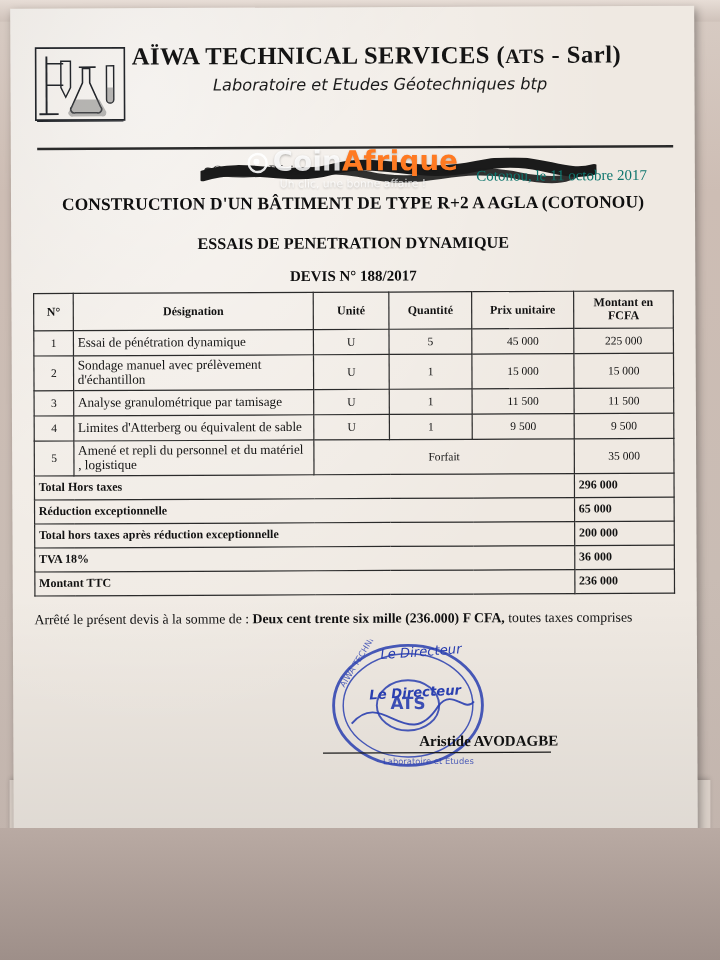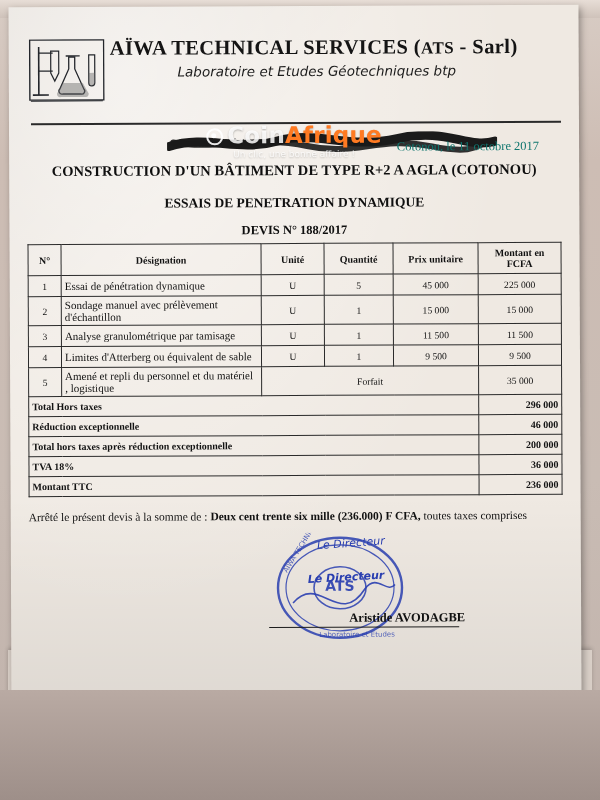--- a/index.html
+++ b/index.html
@@ -127,21 +127,21 @@
   .c-num{width:26px;text-align:center;}
   .c-des{}
   .c-unite{width:56px;text-align:center;}
   .c-qte{width:62px;text-align:center;border-radius:13px;}
   .c-pu{width:78px;text-align:center;}
   .c-mt{width:76px;text-align:center;margin-left:24px;}
   td.desig{font-size:11px;}
   tr.body td{height:16px;}
   .totrow td{font-weight:bold;font-size:10px;height:15px;}
   .totrow td.lbl{text-align:left;padding-left:3px;}
-  .totrow td.val{text-align:right;}
+  .totrow td.val{text-align:left;}
   .forfait{text-align:center;}
 
   
   .closing{
     margin-top:12px;font-size:11.5px;line-height:1.45;color:#111;
   }
   .closing b{font-weight:bold;}
 
   
   .signwrap{position:relative;height:150px;margin-top:6px;}
@@ -274,21 +274,21 @@
             <td class="forfait" colspan="3">Forfait</td>
             <td class="c-mt">35 000</td>
           </tr>
 
           <tr class="totrow">
             <td class="lbl" colspan="5">Total Hors taxes</td>
             <td class="val">296 000</td>
           </tr>
           <tr class="totrow">
             <td class="lbl" colspan="5">Réduction exceptionnelle</td>
-            <td class="val">46 000</td>
+            <td class="val">65 000</td>
           </tr>
           <tr class="totrow">
             <td class="lbl" colspan="5">Total hors taxes après réduction exceptionnelle</td>
             <td class="val">200 000</td>
           </tr>
           <tr class="totrow">
             <td class="lbl" colspan="5">TVA 18%</td>
             <td class="val">36 000</td>
           </tr>
           <tr class="totrow">

